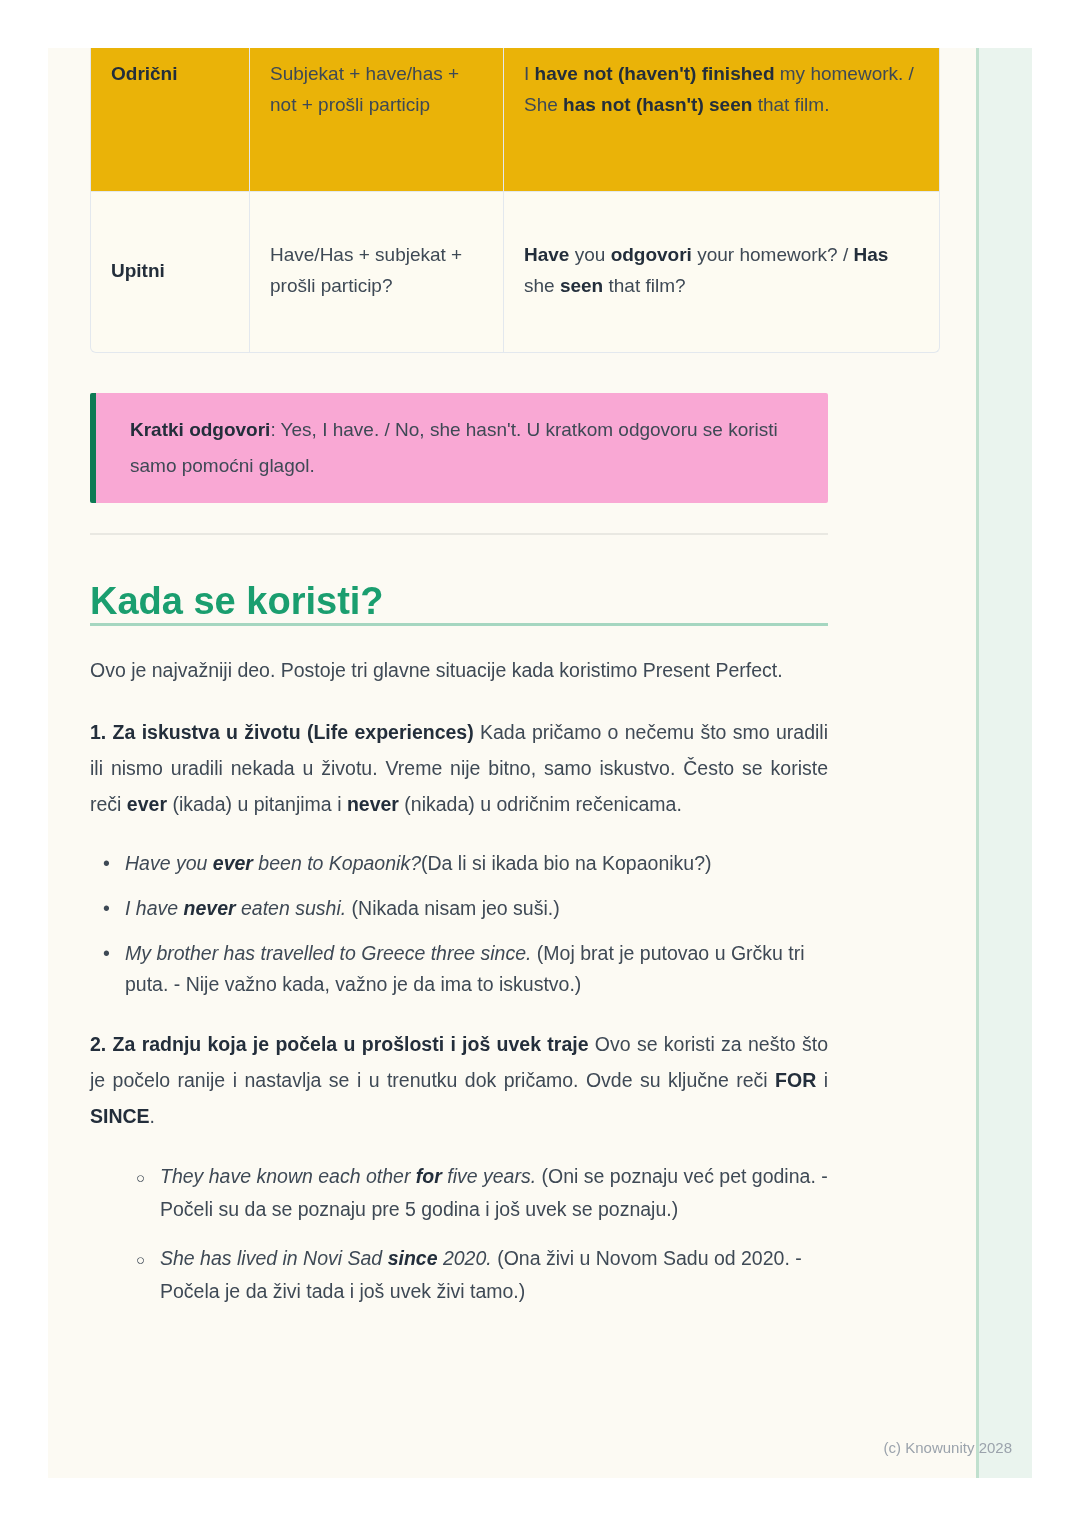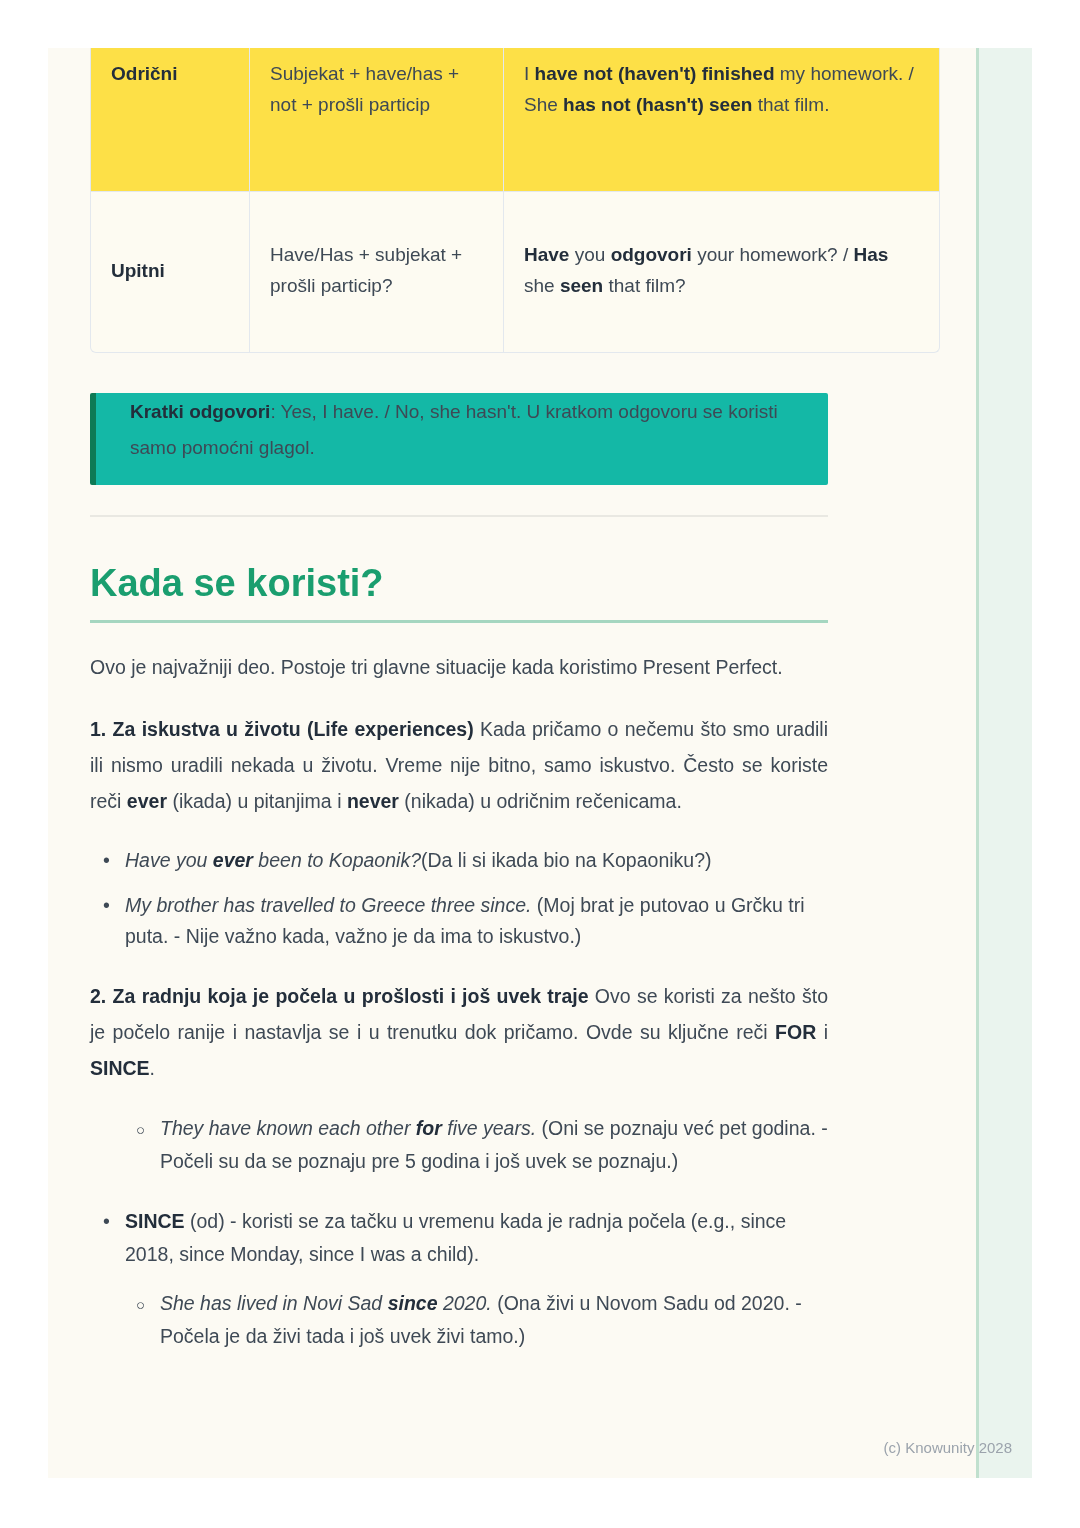--- a/index.html
+++ b/index.html
@@ -43,49 +43,48 @@
     line-height: 31px;
     color: #3e4955;
     table-layout: fixed;
   }
   table.grammar-table td {
     border-right: 1px solid #e3e8ee;
     border-bottom: 1px solid #e3e8ee;
     padding: 10px 16px 14px 20px;
   }
   table.grammar-table td:first-child { border-left: 1px solid #e3e8ee; }
-  tr.row-neg td { background: #fde047; vertical-align: top; height: 119px; }
+  tr.row-neg td { background: #eab308; vertical-align: top; height: 119px; }
   tr.row-q   td { background: #fdfbf2; vertical-align: middle; height: 136px; }
   tr.row-q td:first-child { border-bottom-left-radius: 6px; }
   tr.row-q td:last-child  { border-bottom-right-radius: 6px; }
   td.c-type { width: 122px; font-weight: 700; color: #232e3b; }
   td.c-struct { width: 217px; }
   td.c-ex { width: 399px; }
 
   
   .callout {
     margin-top: 40px;
-    background: #14b8a6;
+    background: #f9a8d4;
     border-left: 6px solid #0e7a55;
     border-radius: 2px;
-    padding: 1px 30px 19px 34px;
+    padding: 19px 30px 19px 34px;
     font-size: 19px;
     line-height: 36px;
   }
   .callout p { margin: 0; }
 
   
   .divider { margin-top: 30px; border-top: 2px solid #e9e8e2; height: 0; }
   h1.heading {
     margin: 44px 0 0 0;
     font-size: 38px;
     line-height: 44px;
     font-weight: 700;
     color: #1a9e6f;
-    padding-bottom: 15px;
     border-bottom: 3px solid #a5d6c0;
   }
 
   
   .para {
     margin: 26px 0 0 0;
     font-size: 19.5px;
     line-height: 36px;
     text-align: justify;
   }
@@ -141,27 +140,27 @@
     <div class="divider"></div>
 
     <h1 class="heading">Kada se koristi?</h1>
 
     <p class="para">Ovo je najvažniji deo. Postoje tri glavne situacije kada koristimo Present Perfect.</p>
 
     <p class="para"><span class="b">1. Za iskustva u životu (Life experiences)</span><span> Kada pričamo o nečemu što smo uradili ili nismo uradili nekada u životu. Vreme nije bitno, samo iskustvo. Često se koriste reči </span><span class="b">ever</span><span> (ikada) u pitanjima i </span><span class="b">never</span><span> (nikada) u odričnim rečenicama.</span></p>
 
     <ul class="list">
       <li class="l1"><span class="i">Have you </span><span class="b i">ever</span><span class="i"> been to Kopaonik?</span><span>(Da li si ikada bio na Kopaoniku?)</span></li>
+      <li class="l1"><span class="i">I have </span><span class="b i">never</span><span class="i"> eaten sushi.</span><span> (Nikada nisam jeo suši.)</span></li>
       <li class="l1"><span class="i">My brother has travelled to Greece three since.</span><span> (Moj brat je putovao u Grčku tri puta. - Nije važno kada, važno je da ima to iskustvo.)</span></li>
     </ul>
 
     <p class="para"><span class="b">2. Za radnju koja je počela u prošlosti i još uvek traje</span><span> Ovo se koristi za nešto što je počelo ranije i nastavlja se i u trenutku dok pričamo. Ovde su ključne reči </span><span class="b">FOR</span><span> i </span><span class="b">SINCE</span><span>.</span></p>
 
     <ul class="list list2">
       <li class="l2"><span class="i">They have known each other </span><span class="b i">for</span><span class="i"> five years.</span><span> (Oni se poznaju već pet godina. - Počeli su da se poznaju pre 5 godina i još uvek se poznaju.)</span></li>
-      <li class="l1"><span class="b">SINCE</span><span> (od) - koristi se za tačku u vremenu kada je radnja počela (e.g., since 2018, since Monday, since I was a child).</span></li>
       <li class="l2"><span class="i">She has lived in Novi Sad </span><span class="b i">since</span><span class="i"> 2020.</span><span> (Ona živi u Novom Sadu od 2020. - Počela je da živi tada i još uvek živi tamo.)</span></li>
     </ul>
 
   </div>
 
   <div class="watermark">(c) Knowunity 2028</div>
 </div>
 
 </body></html>

